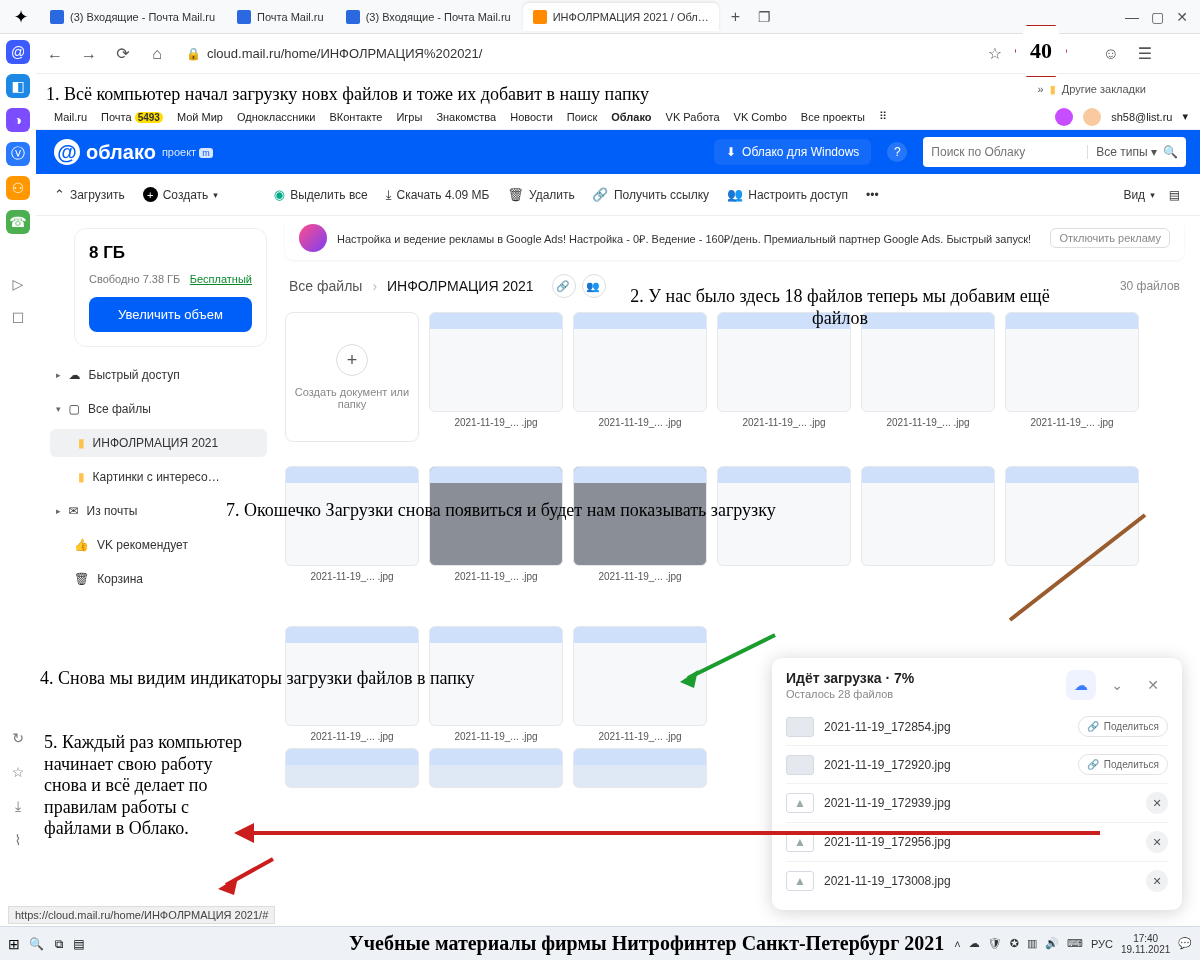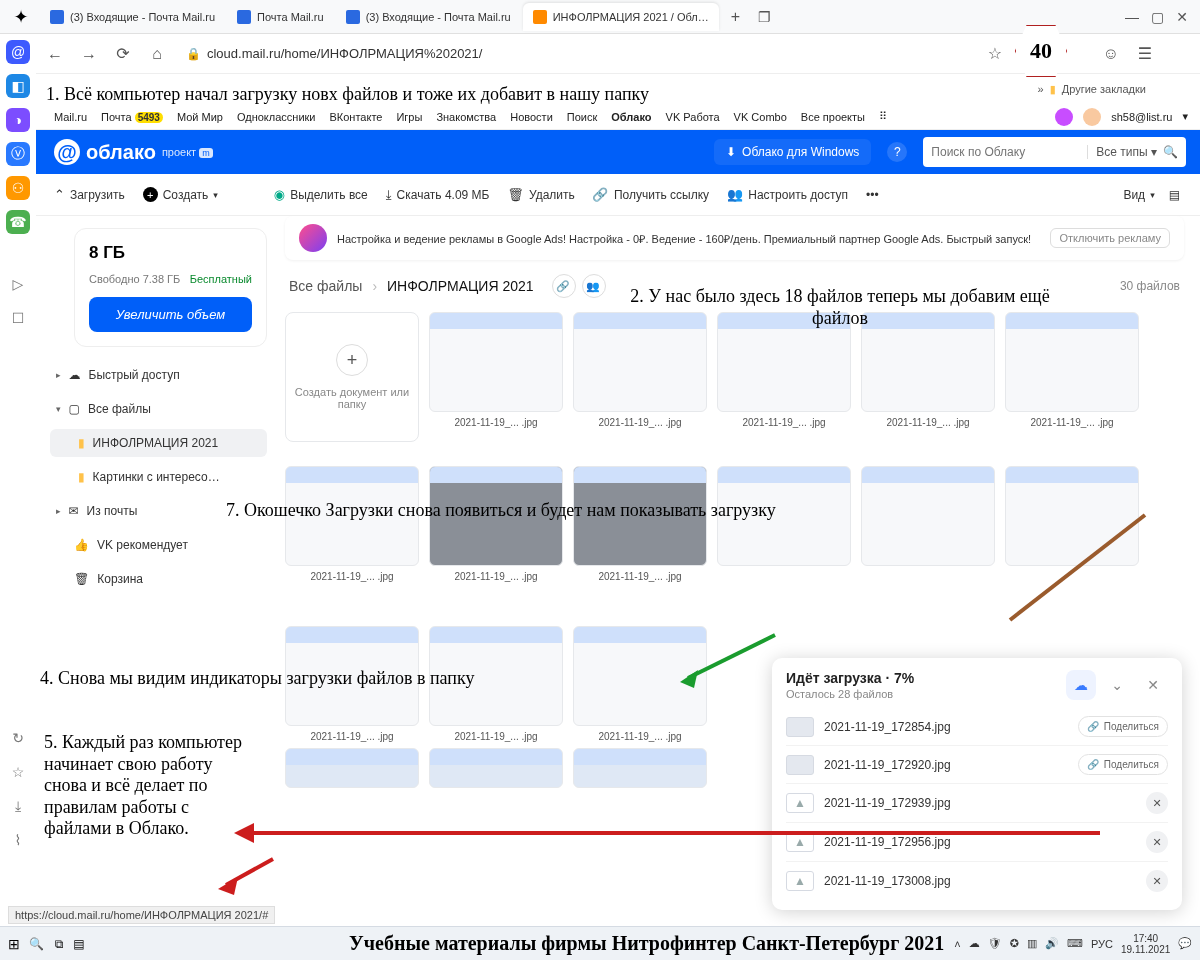--- a/index.html
+++ b/index.html
@@ -49,22 +49,22 @@
 .tool-btn { display:flex; align-items:center; gap:5px; cursor:pointer; }
 .tool-btn .ico { font-size:13px; }
 .toolbar .right { margin-left:auto; display:flex; align-items:center; gap:14px; }
 
 
 .main { display:flex; position:absolute; left:36px; right:0; top:216px; bottom:34px; }
 .sidebar { width:245px; padding:12px 14px; display:flex; flex-direction:column; gap:6px; font-size:13px; }
 .storage-box { border:1px solid #eee; border-radius:12px; padding:14px; margin-bottom:8px;margin-left:24px; }
 .storage-box h3 { font-size:17px; margin-bottom:10px; }
 .storage-sub { font-size:11px; color:#777; display:flex; justify-content:space-between; margin-bottom:12px; }
-.storage-sub .free { color:#0a8a2e; }
-.enlarge-btn { background:#005ff9; color:#fff; border:none; border-radius:8px; padding:10px; width:100%; font-size:13px; cursor:pointer;font-style:italic; }
+.storage-sub .free { color:#0a8a2e;text-decoration:underline; }
+.enlarge-btn { background:#005ff9; color:#fff; border:none; border-radius:8px; padding:10px; width:100%; font-size:13px; cursor:pointer; }
 .tree-item { display:flex; align-items:center; gap:8px; padding:7px 6px; border-radius:6px; cursor:pointer; font-size:12px; color:#333; }
 .tree-item.active { background:#f0f1f3; font-weight:500; }
 .tree-item .caret { font-size:9px; color:#666; }
 .tree-item .fld { color:#ffc24a; }
 .tree-item.sub { padding-left:28px; }
 
 .content { flex:1; padding:0 16px 0 4px; overflow:hidden; position:relative; }
 .ad-row { background:#fff; border-radius:8px; padding:8px 14px; display:flex; align-items:center; gap:10px; font-size:11px; color:#333; margin-bottom:4px; box-shadow:0 1px 3px rgba(0,0,0,.06); }
 .ad-circle { width:28px; height:28px; border-radius:50%; background:linear-gradient(135deg,#ff4d8d,#7b3ff2); flex-shrink:0; }
 .ad-off { margin-left:auto; color:#888; cursor:pointer; font-size:11px; border:1px solid #ddd; padding:3px 8px; border-radius:6px; }

